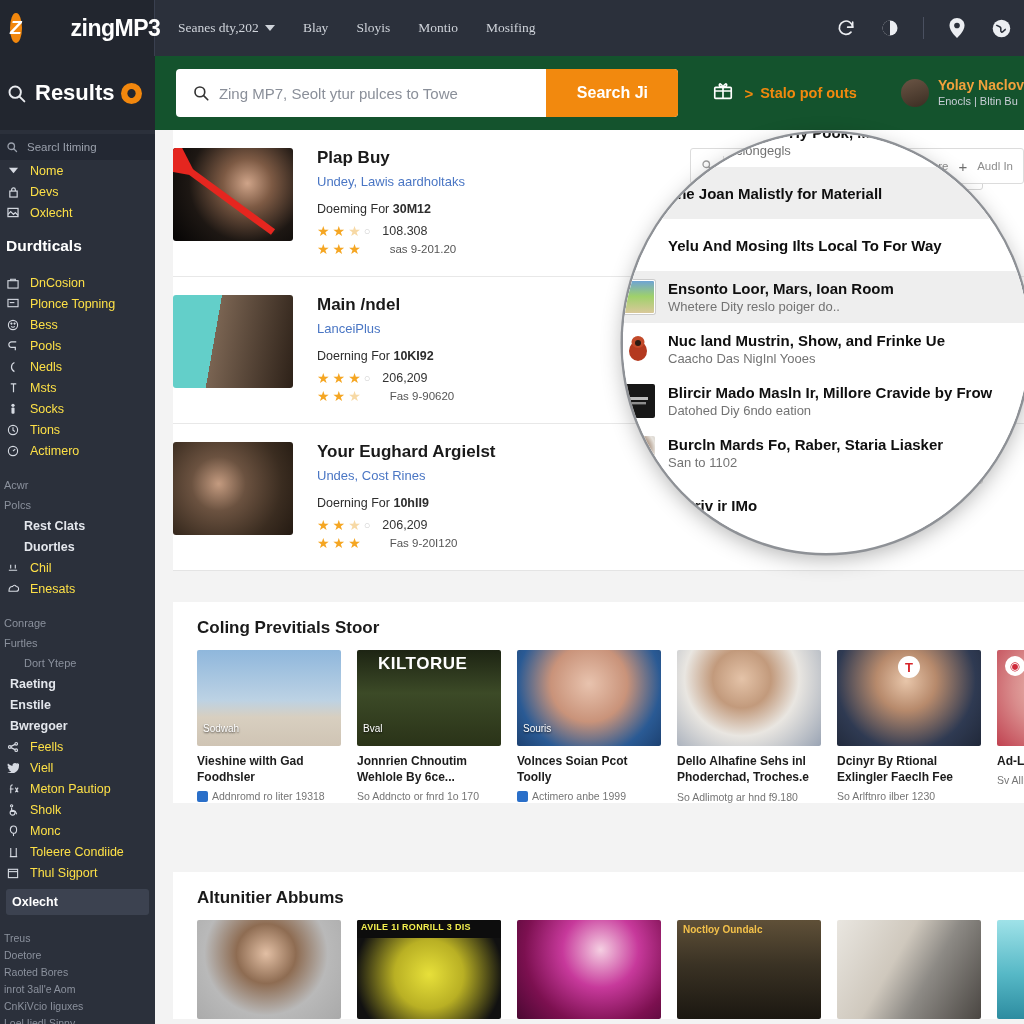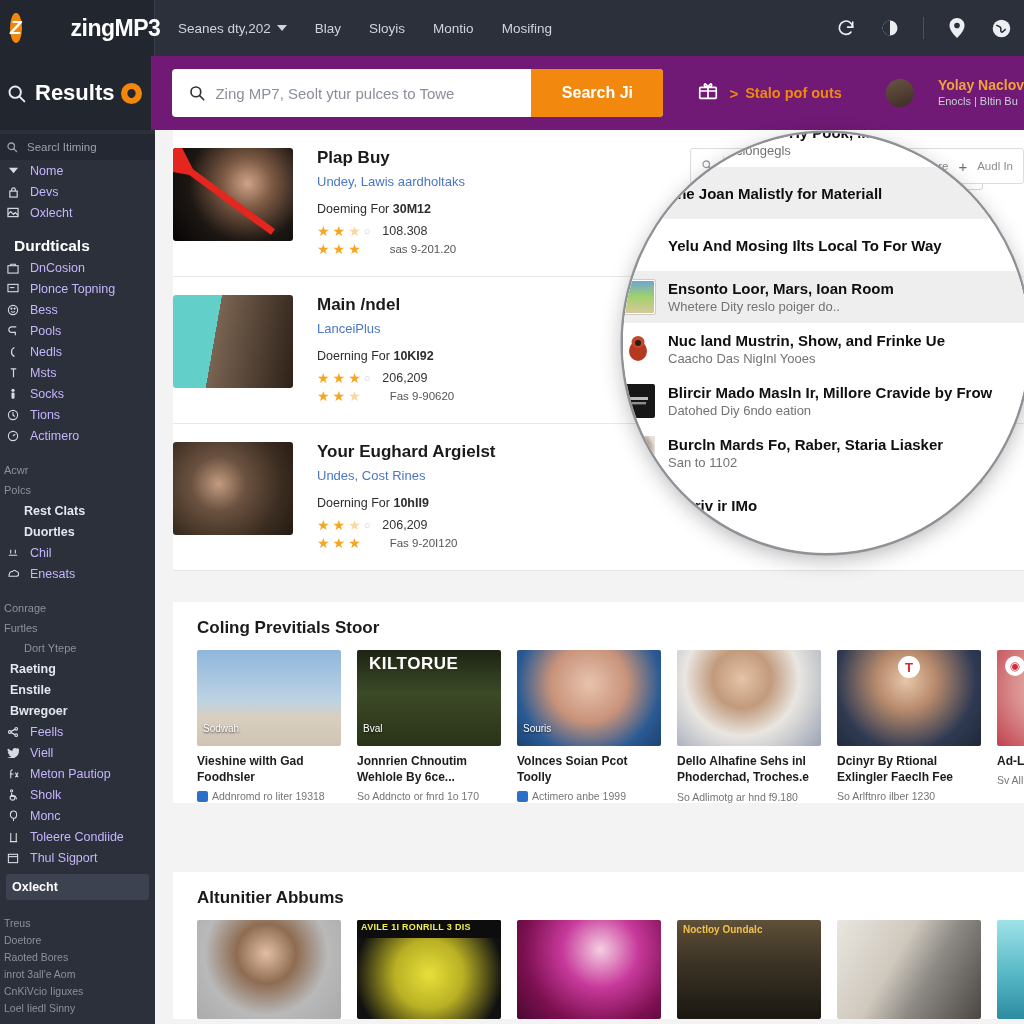--- a/index.html
+++ b/index.html
@@ -41,20 +41,21 @@
     color: #ffffff; font-size: 23px; font-weight: bold;
     letter-spacing: -0.5px;
     margin-left: 41px;
   }
   .brand-name .lc { text-transform: lowercase; }
   .nav-links { display: flex; align-items: center; gap: 28px; padding-left: 23px; }
   .nav-link {
     color: #cfd3da; font-size: 13.5px; cursor: pointer;
     display: flex; align-items: center; gap: 6px;
     white-space: nowrap;
+    font-family: Liberation Serif, serif;
   }
   .caret {
     width: 0; height: 0;
     border-left: 5px solid transparent;
     border-right: 5px solid transparent;
     border-top: 6px solid #cfd3da;
     display: inline-block;
   }
   .nav-right {
     margin-left: auto; display: flex; align-items: center;
@@ -64,21 +65,21 @@
     width: 22px; height: 22px; color: #eceef2;
     display: flex; align-items: center; justify-content: center;
     cursor: pointer;
   }
   .nav-div { width: 1px; height: 22px; background: #4a5060; }
 
   
   .headerbar {
     position: absolute; top: 56px; left: 0;
     width: 1024px; height: 74px;
-    background: #701a75;
+    background: #14532d;
     display: flex; align-items: center;
     z-index: 19;
   }
   .results-block {
     width: 155px; height: 74px;
     background: #22262f;
     display: flex; align-items: center; gap: 7px;
     padding-left: 6px;
   }
   .results-ic { color: #e9ebef; width: 22px; height: 22px; display:flex; align-items:center; }
@@ -116,21 +117,21 @@
   }
   .gift-ic { color: #ffffff; }
   .promo {
     display: flex; align-items: center; gap: 7px;
     color: #f2890e; font-size: 14.5px; font-weight: bold;
     white-space: nowrap; cursor: pointer;
   }
   .promo .chev { color: #f2890e; font-size: 15px; }
 
   .account {
-    display: flex; align-items: center; gap: 24px;
+    display: flex; align-items: center; gap: 9px;
     margin-left: 44px;
     justify-content: flex-end;
   }
   .acct-av {
     width: 28px; height: 28px; border-radius: 50%;
     background: linear-gradient(160deg,#6b5545,#3a2d22);
     flex: 0 0 auto;
   }
   .acct-lines { line-height: 1.25; }
   .acct-name { color: #f2a13c; font-size: 14px; font-weight: bold; white-space: nowrap; }
@@ -147,27 +148,27 @@
   }
   .sb-search {
     display: flex; align-items: center; gap: 9px;
     height: 26px; padding-left: 6px;
     background: #232833;
     color: #9aa0ac; font-size: 11.5px;
   }
   .sb-item {
     display: flex; align-items: center; gap: 10px;
     height: 21px; padding-left: 6px;
-    color: #c4b5fd; font-size: 12.5px;
+    color: #fde047; font-size: 12.5px;
     cursor: pointer; white-space: nowrap;
   }
   .sb-ic { width: 14px; height: 14px; flex: 0 0 auto; color: #d6dae2; display:flex; align-items:center; justify-content:center; }
   .sb-head {
     color: #ffffff; font-size: 15.5px; font-weight: bold;
-    padding-left: 14px; margin-top: 14px; margin-bottom: 2px;
+    padding-left: 6px; margin-top: 14px; margin-bottom: 17px;
   }
   .sb-gap { height: 14px; }
   .sb-dim {
     color: #8b919d; font-size: 11px;
     padding-left: 4px; height: 20px; display: flex; align-items: center;
     white-space: nowrap;
   }
   .sb-sub {
     color: #e3e6ec; font-size: 12.5px; font-weight: bold;
     padding-left: 24px; height: 21px; display: flex; align-items: center;
@@ -756,21 +757,21 @@
             <div class="card-tag">Sodwah</div>
           </div>
           <div class="card-cap">Vieshine wilth Gad Foodhsler</div>
           <div class="card-meta">
             <span class="card-badge"></span>
             <span>Addnromd ro liter 19318</span>
           </div>
         </div>
         <div class="card">
           <div class="card-img" style="background:linear-gradient(180deg,#1d2413 0%,#3c4a27 45%,#2a3318 100%);">
-            <div style="position:absolute;top:4px;left:12px;color:#fff;font-size:17px;font-weight:bold;letter-spacing:.5px;">KILTORUE</div>
+            <div style="position:absolute;top:4px;left:21px;color:#fff;font-size:17px;font-weight:bold;letter-spacing:.5px;">KILTORUE</div>
             <div class="card-tag">Bval</div>
           </div>
           <div class="card-cap">Jonnrien Chnoutim Wehlole By 6ce...</div>
           <div class="card-meta">
             <span>So Addncto or fnrd 1o 170</span>
           </div>
         </div>
         <div class="card">
           <div class="card-img" style="background:radial-gradient(circle at 50% 35%,#e8c3ae 0%,#c9937a 40%,#2a5a94 75%,#1d4272 100%);">
             <div class="card-tag">Souris</div>

